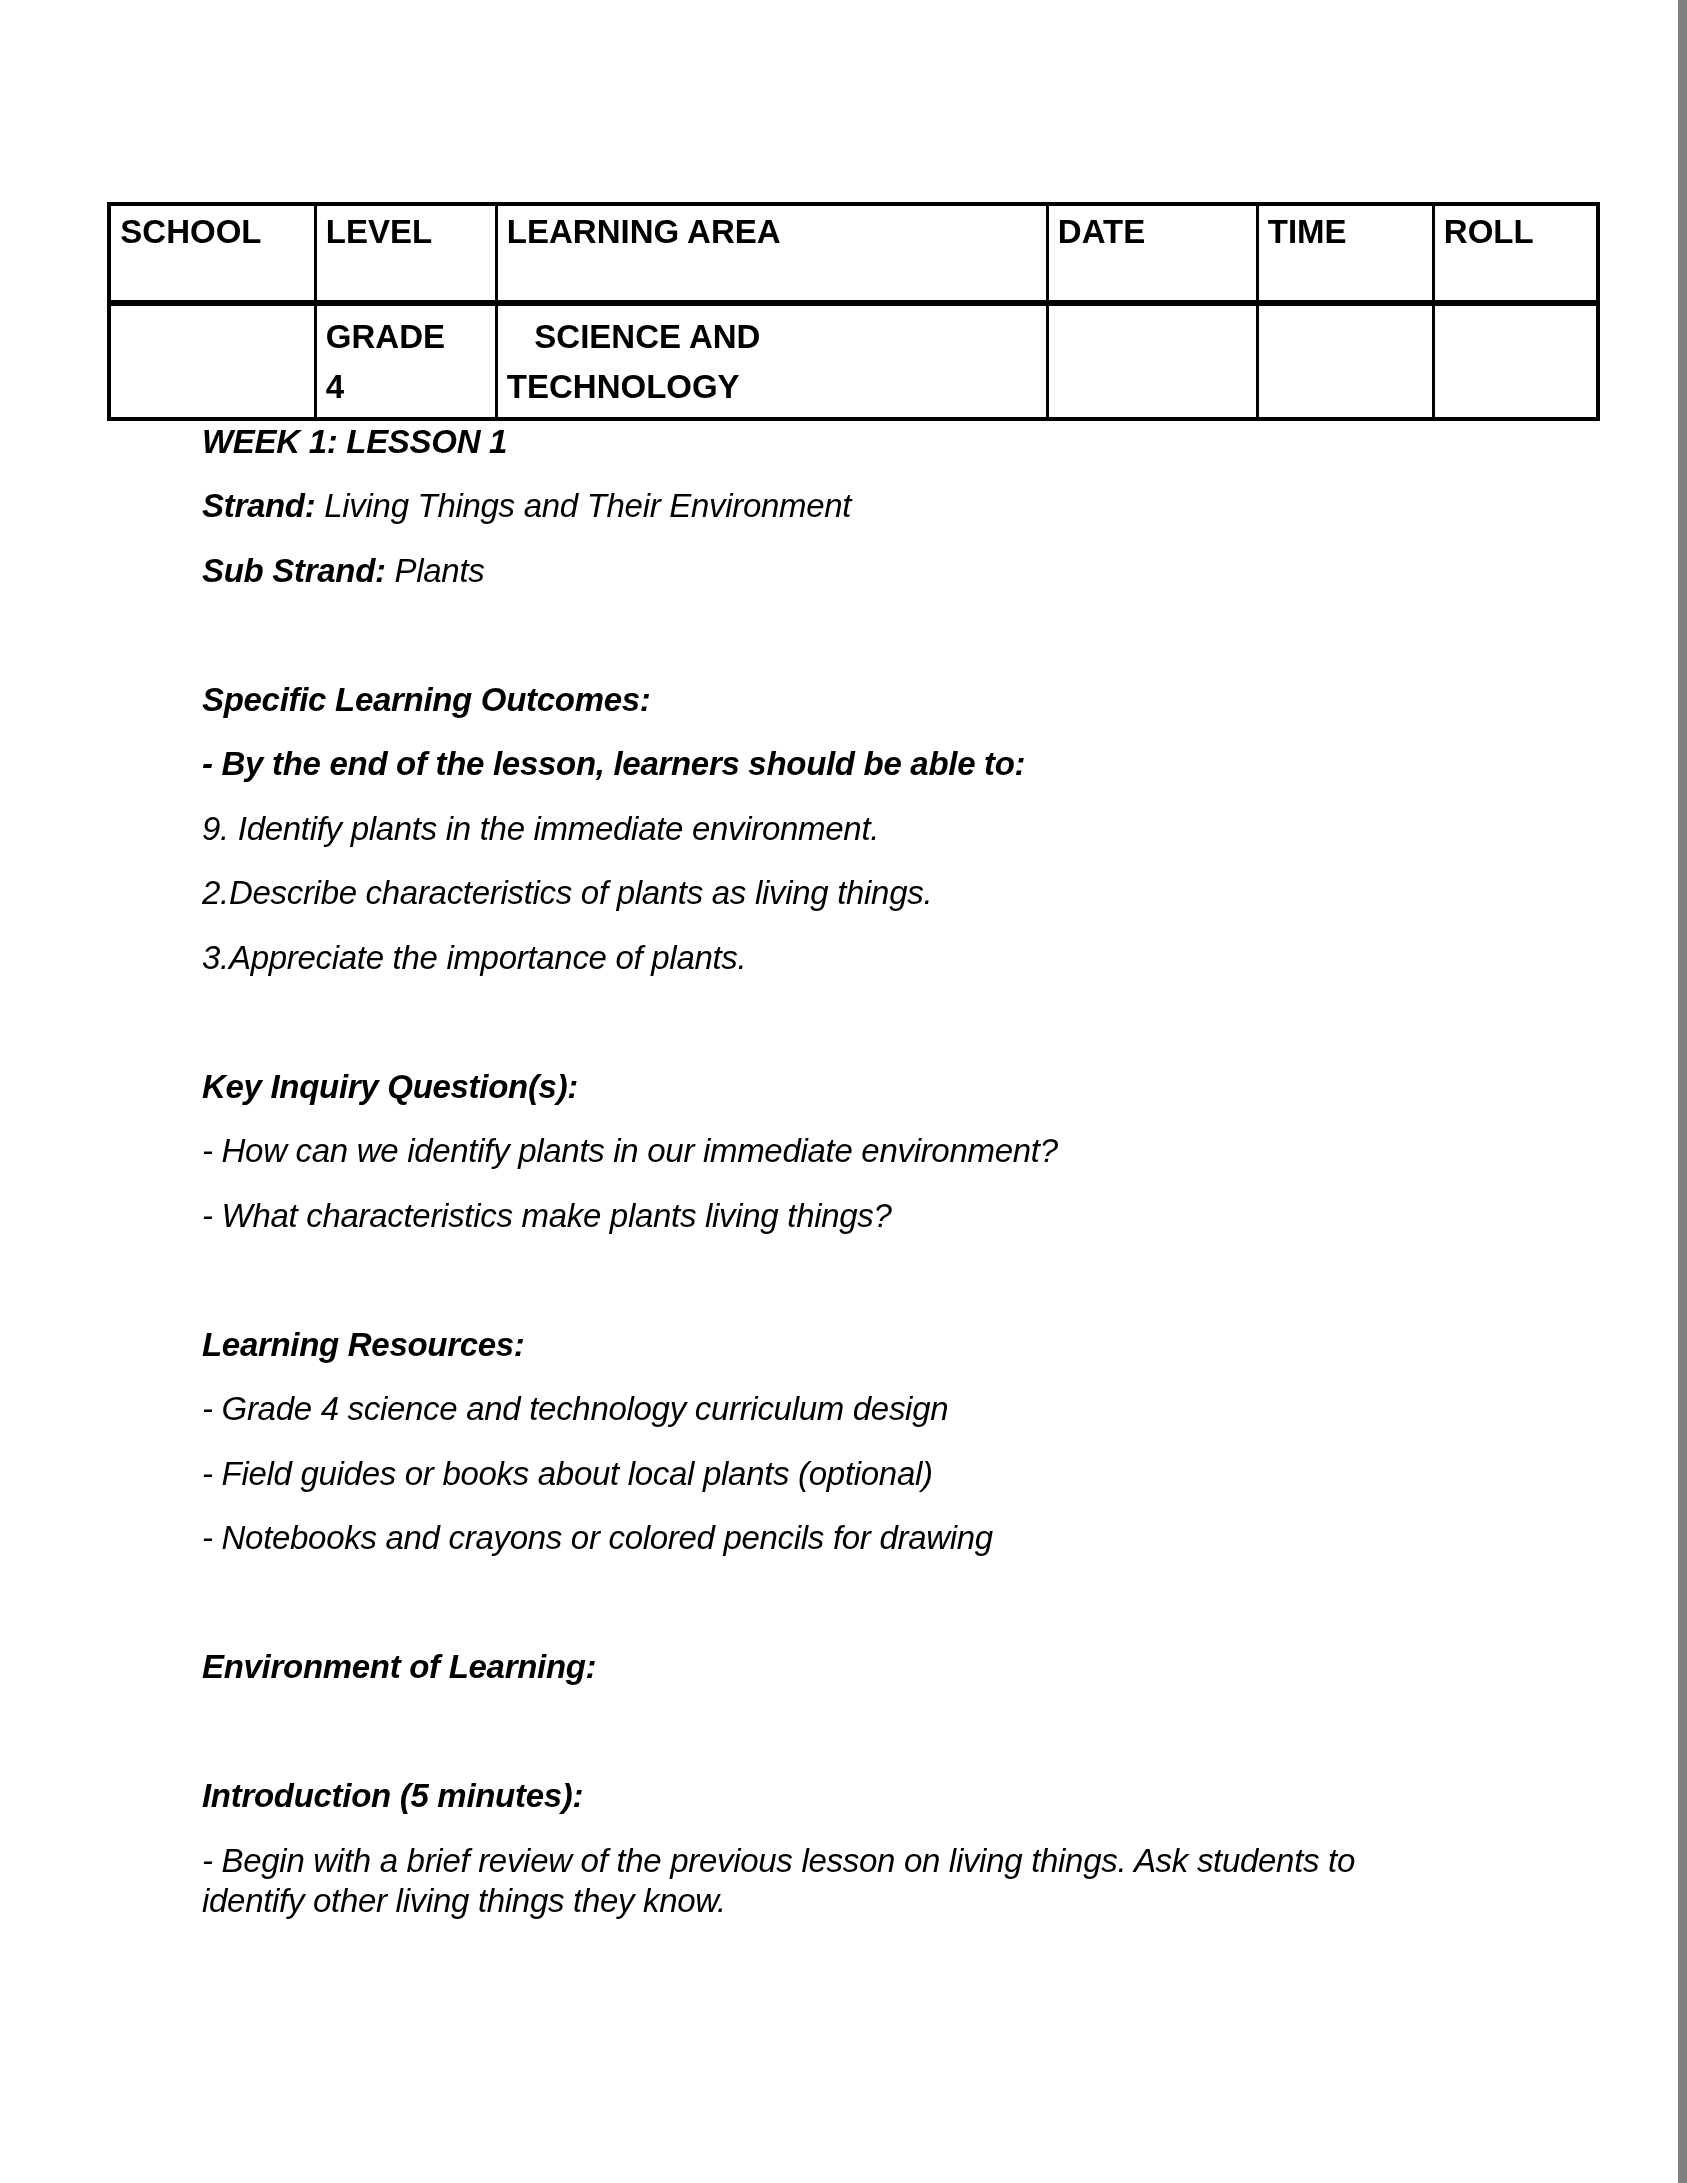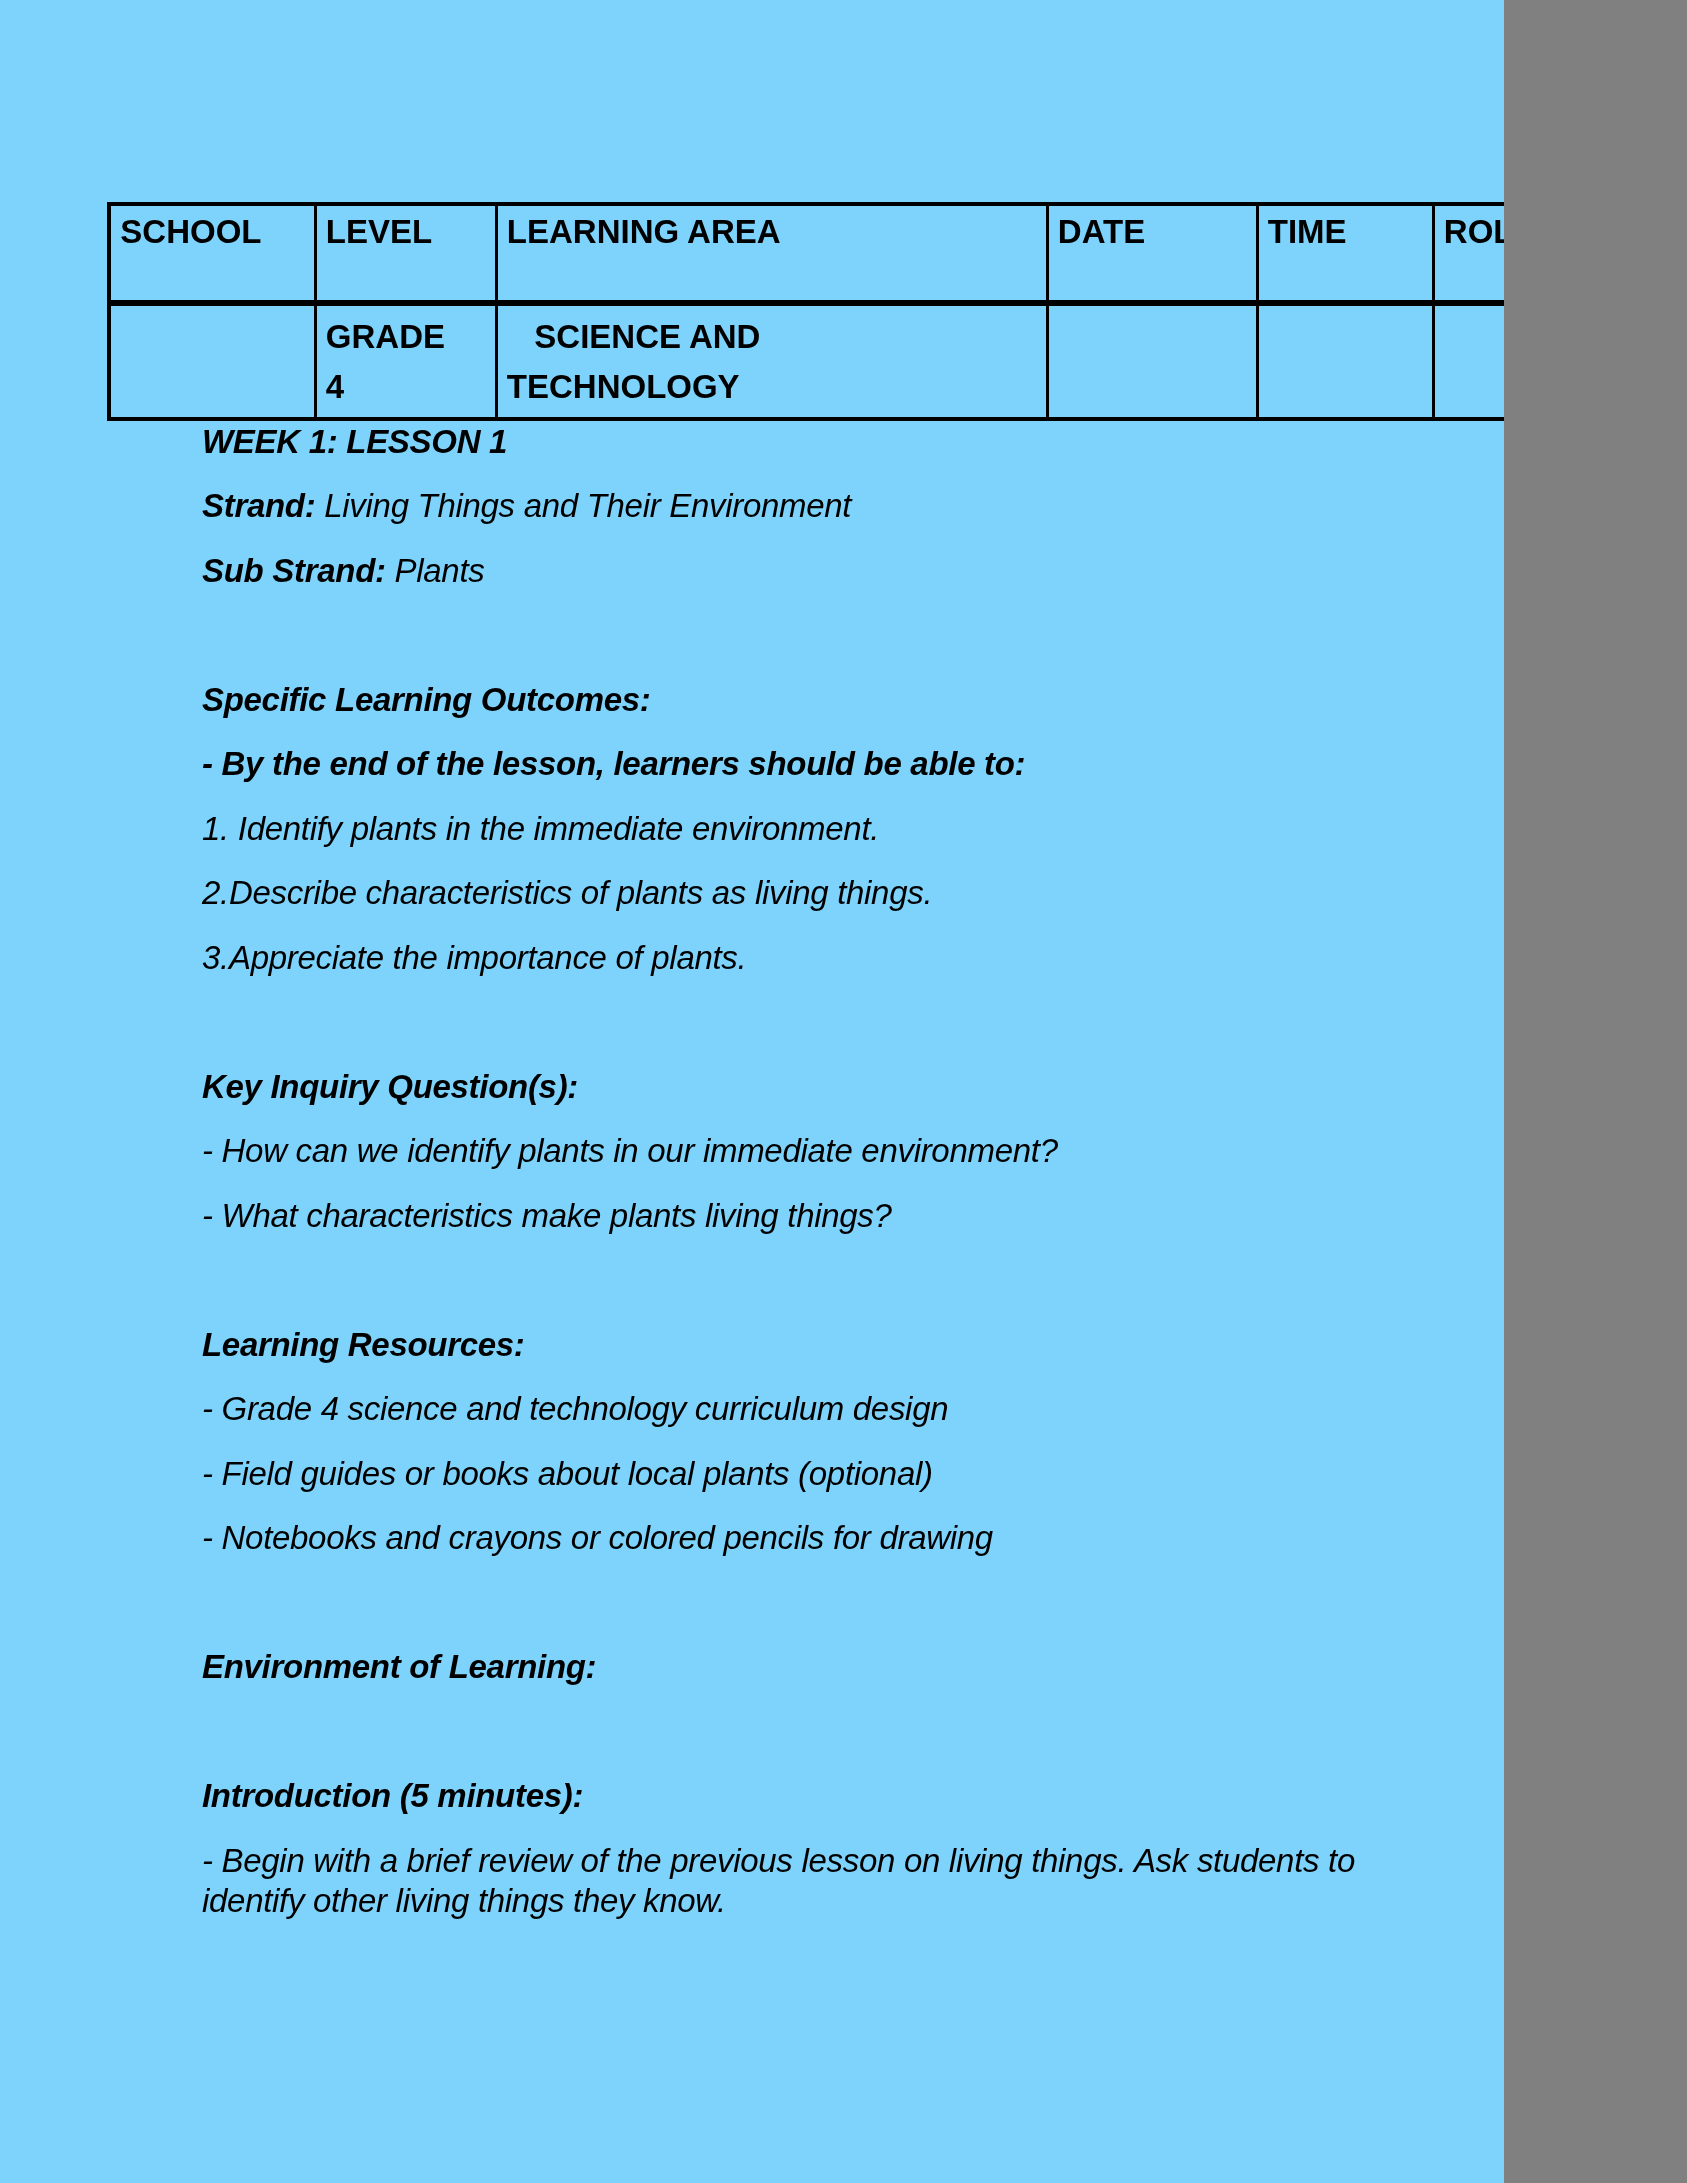--- a/index.html
+++ b/index.html
@@ -2,23 +2,23 @@
 <html style="font-size:10.6px"><head>
 <meta charset="utf-8">
 <style>
   html, body {
     margin: 0;
     padding: 0;
     background: #808080;
   }
   .page {
     position: relative;
-    width: 1504px;
+    width: 1678px;
     height: 2183px;
-    background: #7dd3fc;
+    background: #ffffff;
     color: #000000;
     font-family: "Liberation Sans", sans-serif;
     overflow: hidden;
     box-sizing: border-box;
     padding-top: 202px;
   }
   
   table.info-table {
     border-collapse: collapse;
     table-layout: fixed;
@@ -120,21 +120,21 @@
     </tbody>
   </table>
 
   <div class="content">
     <p class="line"><strong>WEEK 1: LESSON 1</strong><span></span></p>
     <p class="line"><strong>Strand:</strong><span> Living Things and Their Environment</span></p>
     <p class="line"><strong>Sub Strand:</strong><span> Plants</span></p>
     <p class="line"><strong></strong><span></span></p>
     <p class="line"><strong>Specific Learning Outcomes:</strong><span></span></p>
     <p class="line"><strong>- By the end of the lesson, learners should be able to:</strong><span></span></p>
-    <p class="line"><strong></strong><span>1. Identify plants in the immediate environment.</span></p>
+    <p class="line"><strong></strong><span>9. Identify plants in the immediate environment.</span></p>
     <p class="line"><strong></strong><span>2.Describe characteristics of plants as living things.</span></p>
     <p class="line"><strong></strong><span>3.Appreciate the importance of plants.</span></p>
     <p class="line"><strong></strong><span></span></p>
     <p class="line"><strong>Key Inquiry Question(s):</strong><span></span></p>
     <p class="line"><strong></strong><span>- How can we identify plants in our immediate environment?</span></p>
     <p class="line"><strong></strong><span>- What characteristics make plants living things?</span></p>
     <p class="line"><strong></strong><span></span></p>
     <p class="line"><strong>Learning Resources:</strong><span></span></p>
     <p class="line"><strong></strong><span>- Grade 4 science and technology curriculum design</span></p>
     <p class="line"><strong></strong><span>- Field guides or books about local plants (optional)</span></p>

